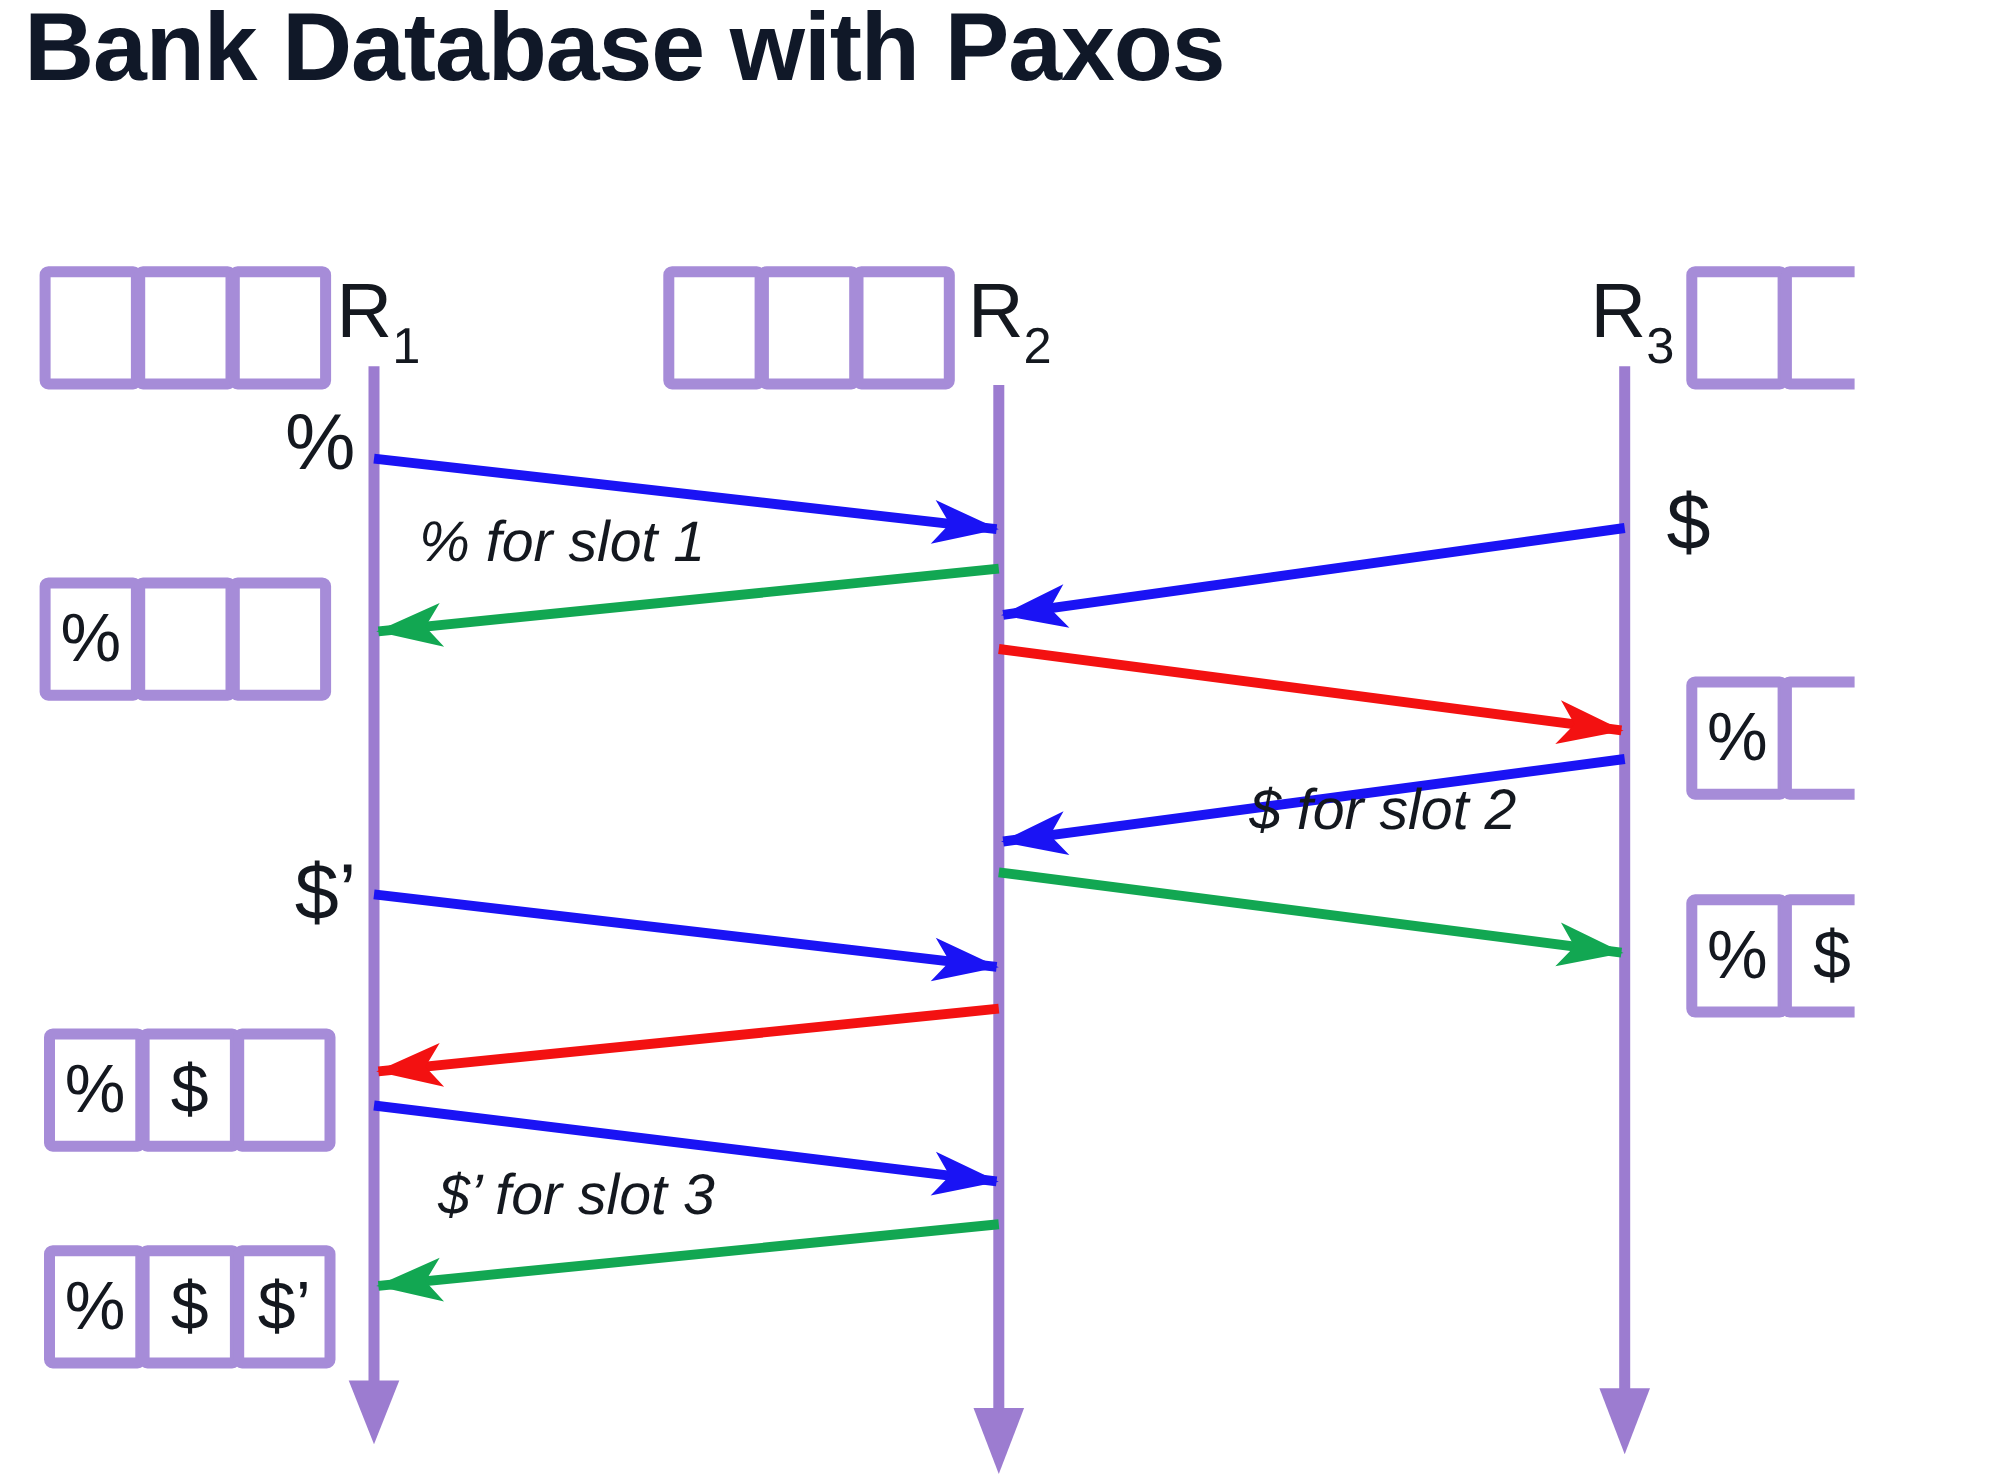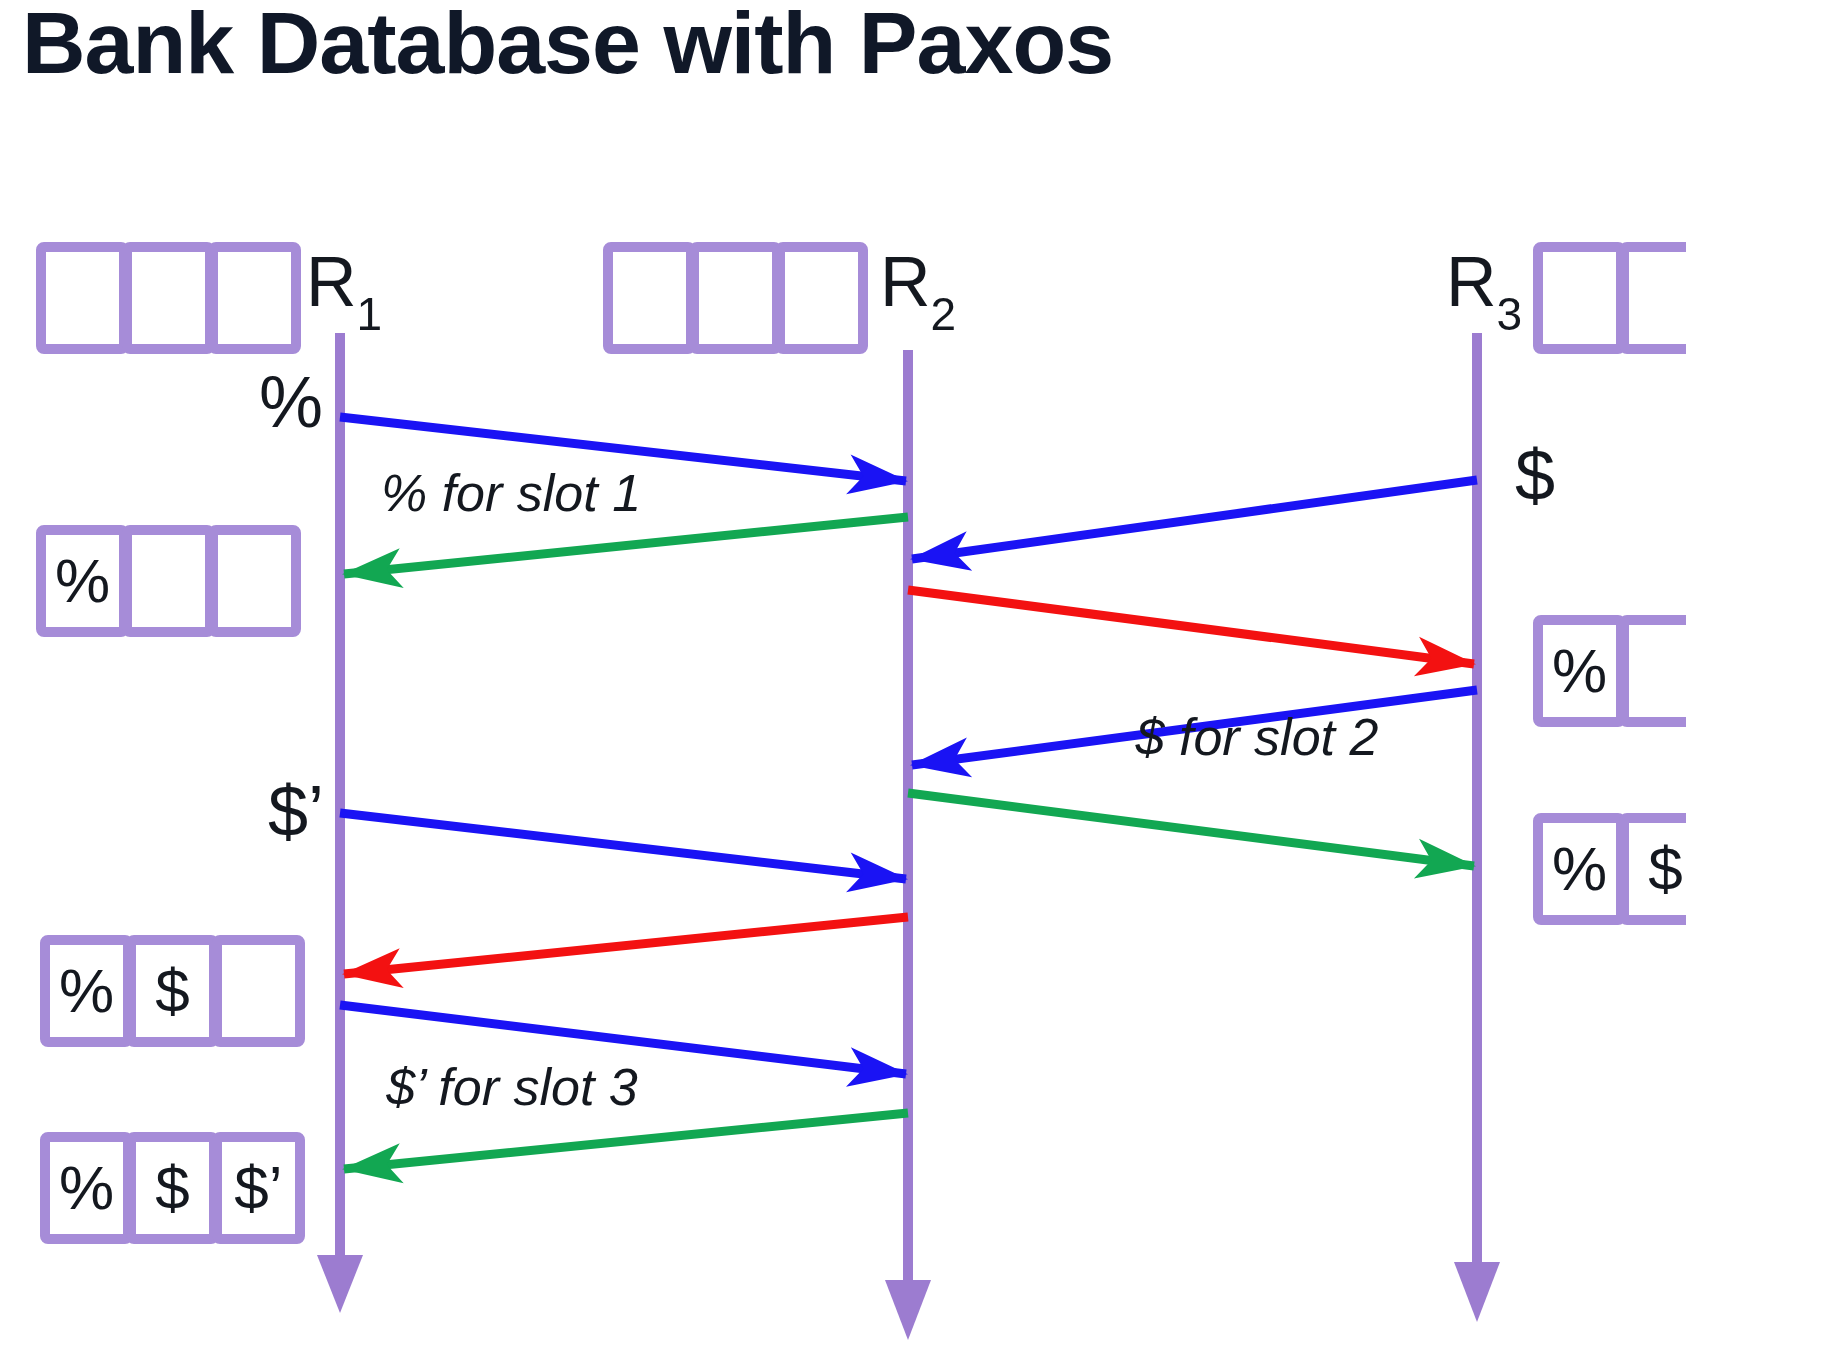--- a/index.html
+++ b/index.html
@@ -86,21 +86,21 @@
     <span class="main">R</span>
     <span class="sub">3</span>
   </div>
 
   <div class="evlabel" style="left:291px;top:402px;">%</div>
   <div class="evlabel" style="left:1535px;top:475px;">$</div>
   <div class="evlabel" style="left:296px;top:811px;">$’</div>
 
   <div class="msglabel" style="left:511px;top:493px;">% for slot 1</div>
   <div class="msglabel" style="left:1243px;top:737px;margin-left:14px;">$ for slot 2</div>
-  <div class="msglabel" style="left:512px;top:1087px;text-align:center;">$’ for slot 3</div>
+  <div class="msglabel" style="left:524px;top:1087px;text-align:center;">$’ for slot 3</div>
 
   <div class="sbox" style="left:36px;top:242px;">
     <div class="cell">
         <span></span>
       </div>
     <div class="cell">
         <span></span>
       </div>
     <div class="cell">
         <span></span>

